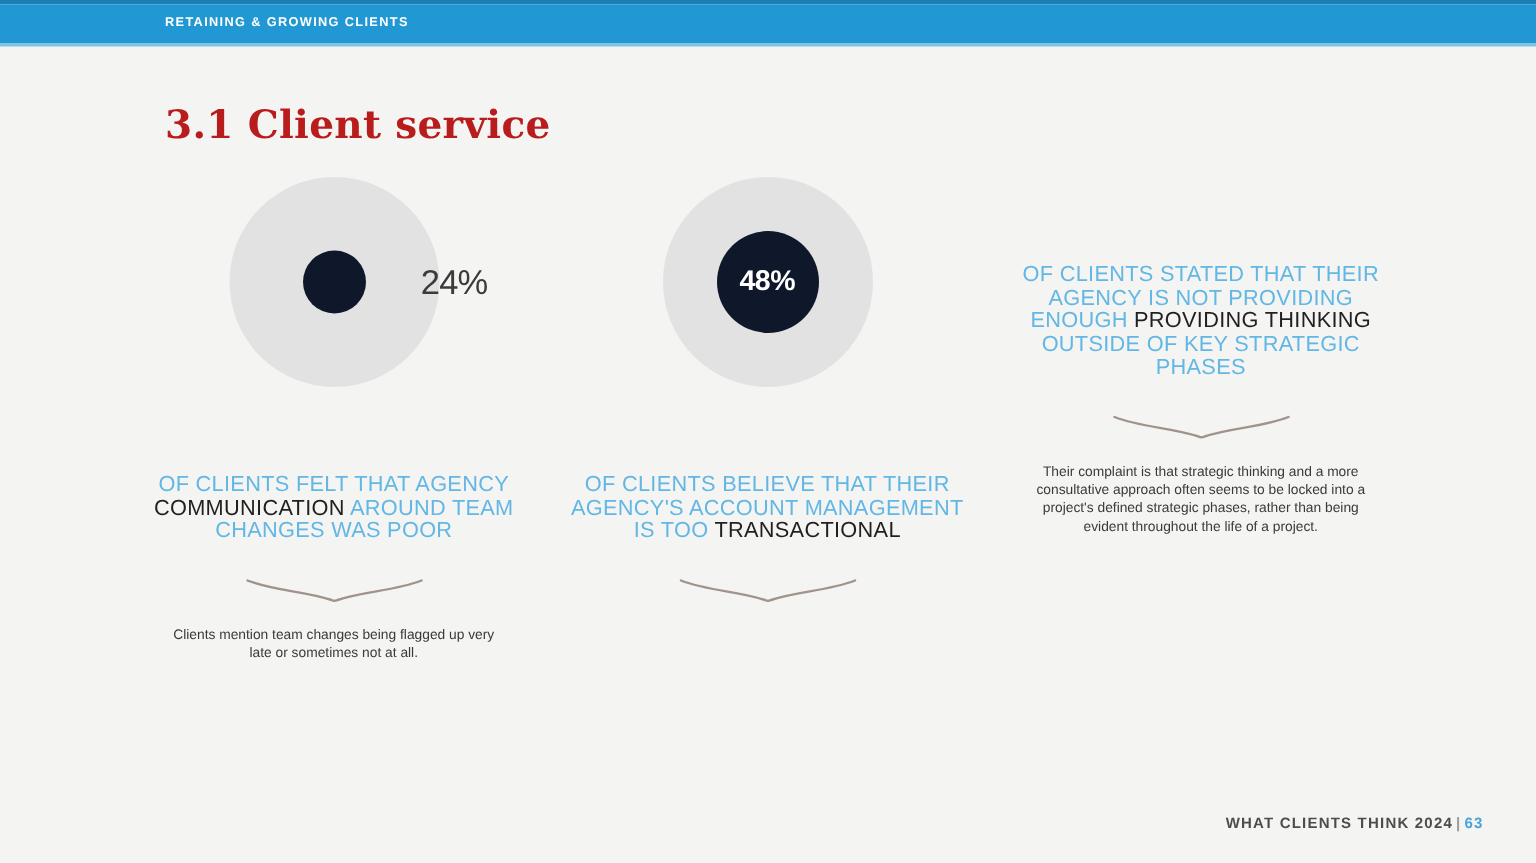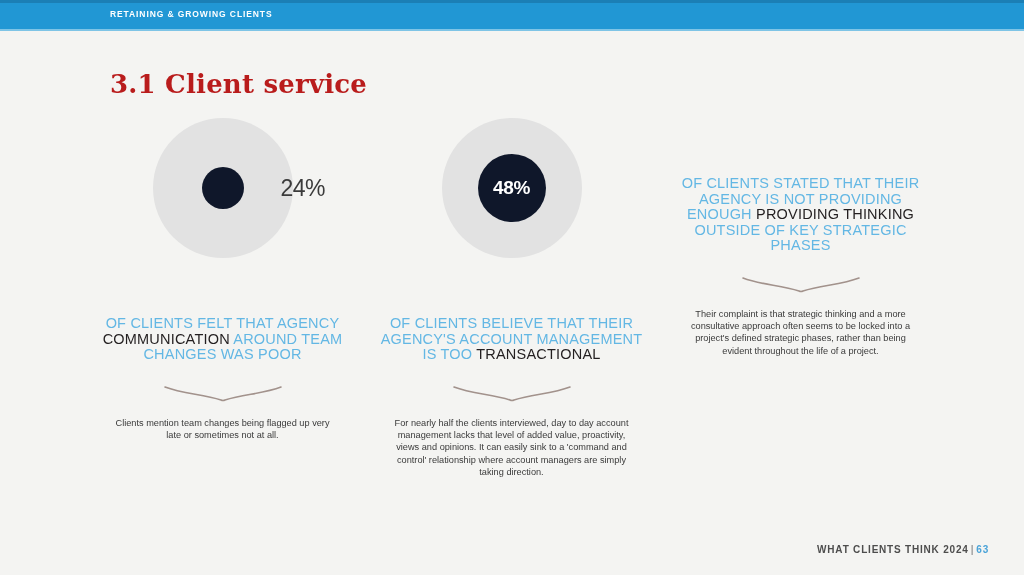--- a/index.html
+++ b/index.html
@@ -212,21 +212,20 @@
       <div class="inner-circle">
         <span class="pct-inside">48%</span>
       </div>
     </div>
     <div class="caption">
       <span>OF CLIENTS BELIEVE THAT THEIR AGENCY'S ACCOUNT MANAGEMENT IS TOO </span><span class="bold-dark">TRANSACTIONAL</span><span></span>
     </div>
     <svg class="brace" viewBox="0 0 120 18">
       <path d="M2 2 C 20 9, 40 9, 58 15 C 59.2 15.6, 60.8 15.6, 62 15 C 80 9, 100 9, 118 2" fill="none" stroke="#a2928c" stroke-width="1.6" stroke-linecap="round"></path>
     </svg>
-    <div class="body-copy">For nearly half the clients interviewed, day to day account management lacks that level of added value, proactivity, views and opinions. It can easily sink to a 'command and control' relationship where account managers are simply taking direction.</div>
   </div>
 
   <div class="column c3">
     <div class="caption">
       <span>OF CLIENTS STATED THAT THEIR AGENCY IS NOT PROVIDING ENOUGH </span><span class="bold-dark">PROVIDING THINKING</span><span> OUTSIDE OF KEY STRATEGIC PHASES</span>
     </div>
     <svg class="brace" viewBox="0 0 120 18">
       <path d="M2 2 C 20 9, 40 9, 58 15 C 59.2 15.6, 60.8 15.6, 62 15 C 80 9, 100 9, 118 2" fill="none" stroke="#a2928c" stroke-width="1.6" stroke-linecap="round"></path>
     </svg>
     <div class="body-copy">Their complaint is that strategic thinking and a more consultative approach often seems to be locked into a project's defined strategic phases, rather than being evident throughout the life of a project.</div>

